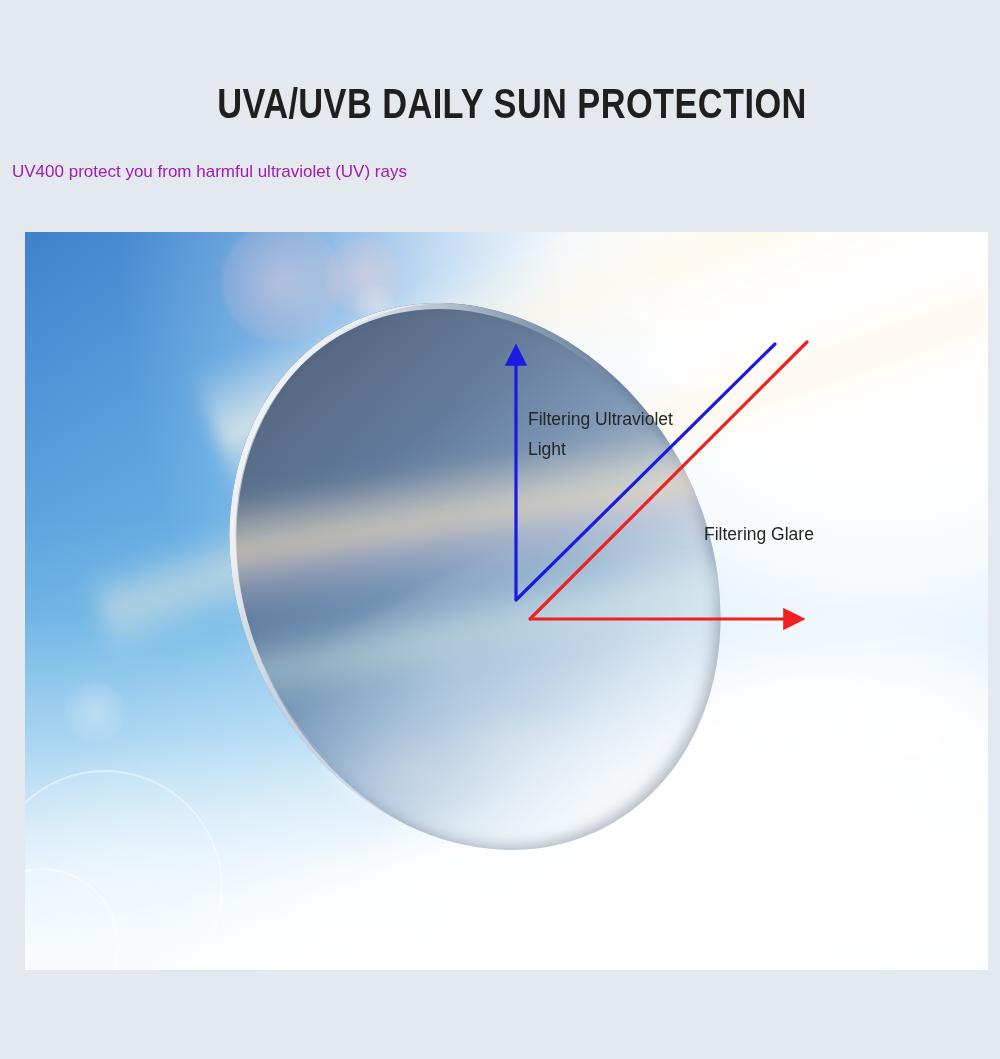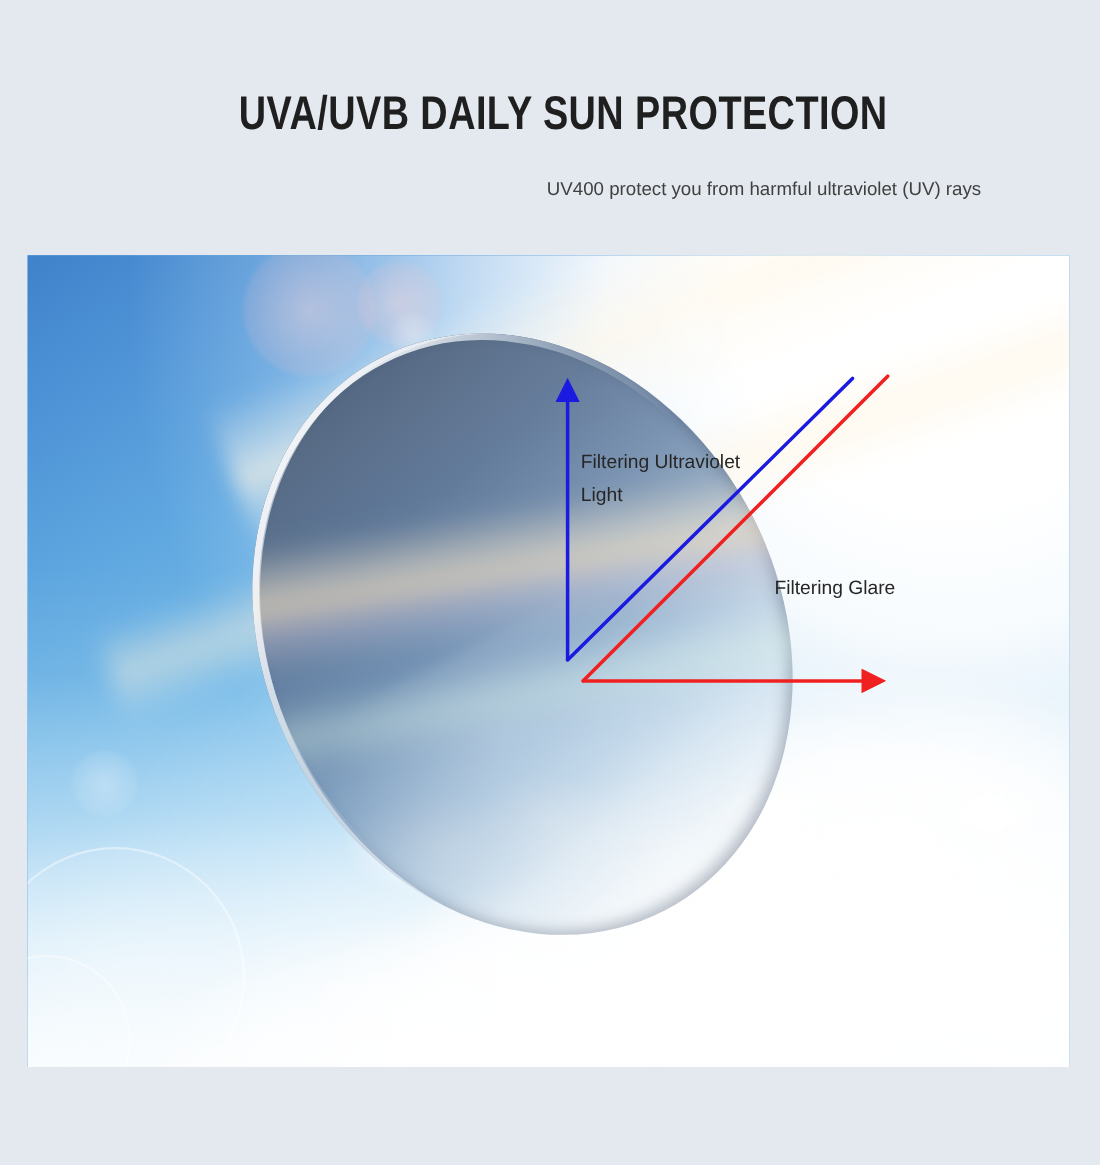--- a/index.html
+++ b/index.html
@@ -33,35 +33,36 @@
     letter-spacing: 0.5px;
     color: #1f1f1f;
     transform: scaleX(0.80);
     transform-origin: 50% 50%;
     white-space: nowrap;
   }
   #page-subtitle {
     position: absolute;
     left: 0; top: 162px;
     width: 880px;
-    text-align: right;
+    text-align: left;
     font-size: 17px;
-    color: #404040;
+    color: #a21caf;
     white-space: nowrap;
   }
 
   
   #photo {
     position: absolute;
     left: 25px;
     top: 232px;
     width: 947px;
     height: 738px;
     overflow: hidden;
     background: #53a3e0;
+    padding-left: 16px;
   }
 
   
   .sky-base {
     position: absolute; inset: 0;
     background:
       radial-gradient(120% 150% at 88% 6%, #ffffff 0%, #ffffff 17%,
         rgba(255,255,255,0.93) 27%, rgba(233,243,252,0.75) 38%,
         rgba(190,222,246,0.45) 50%, rgba(120,185,235,0.12) 65%,
         rgba(60,150,220,0) 78%),

